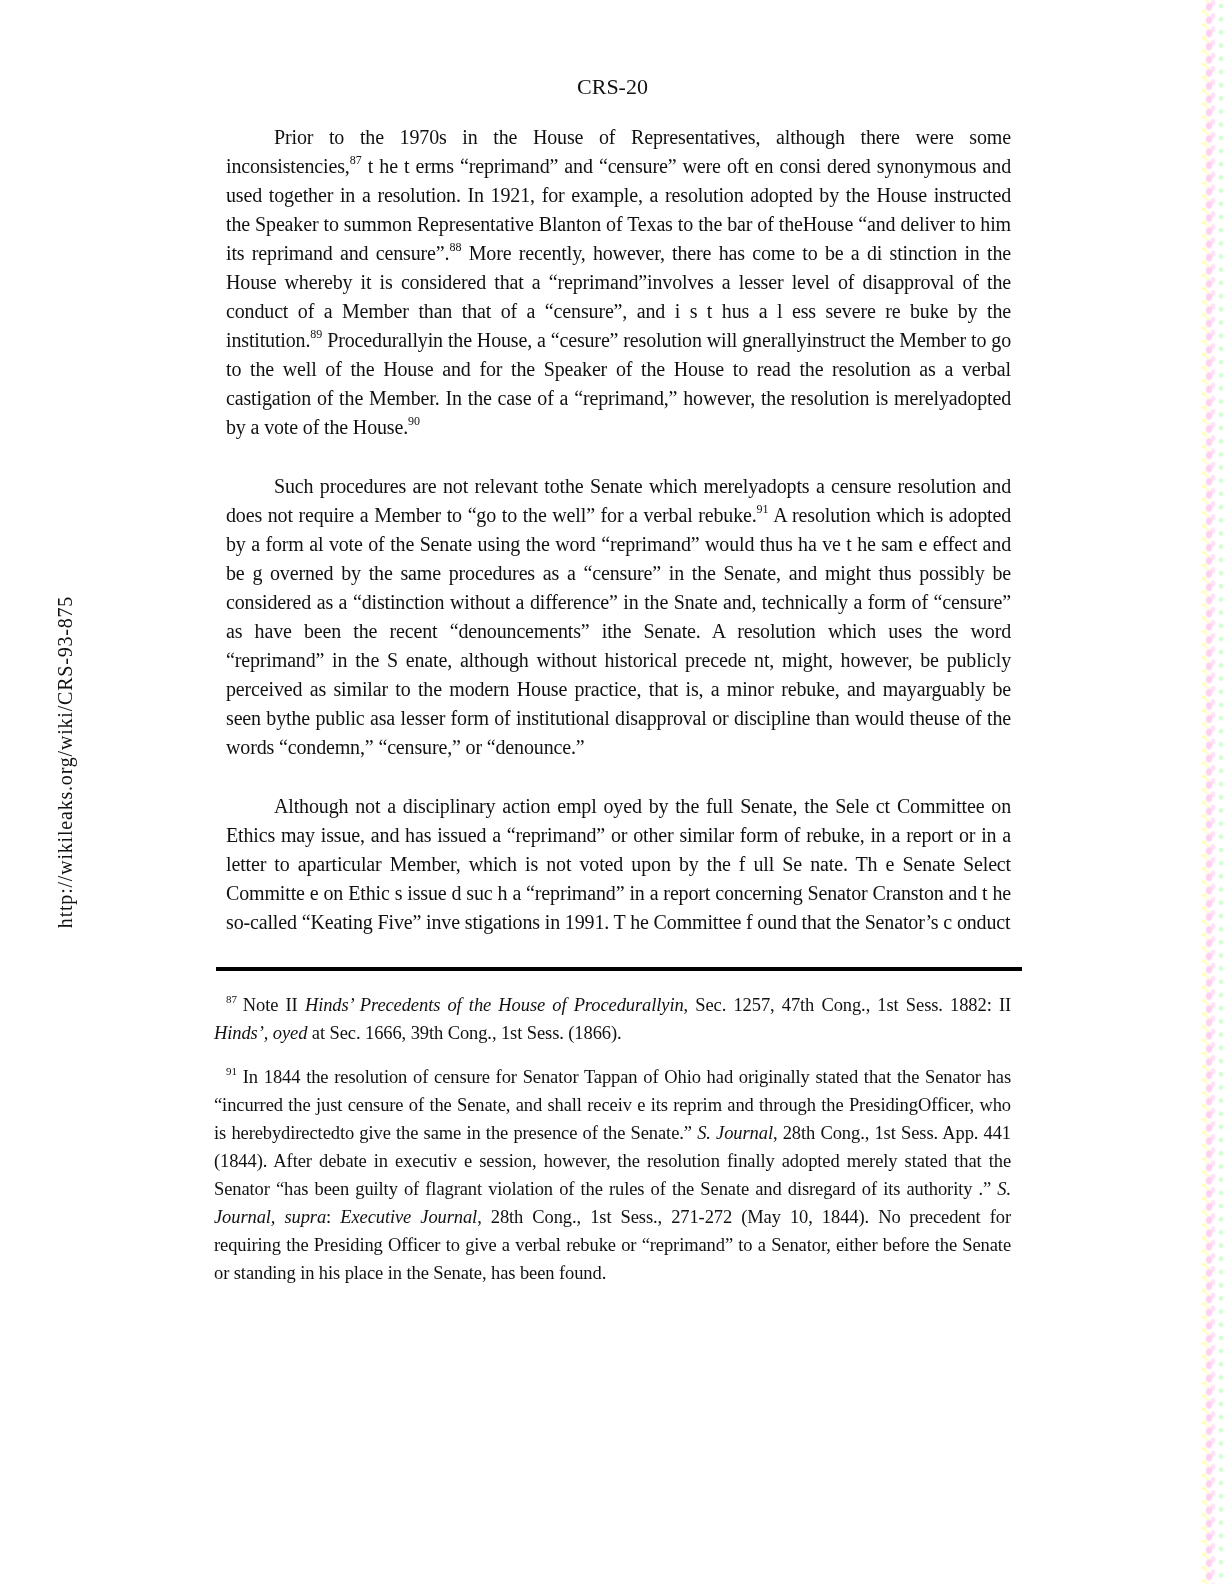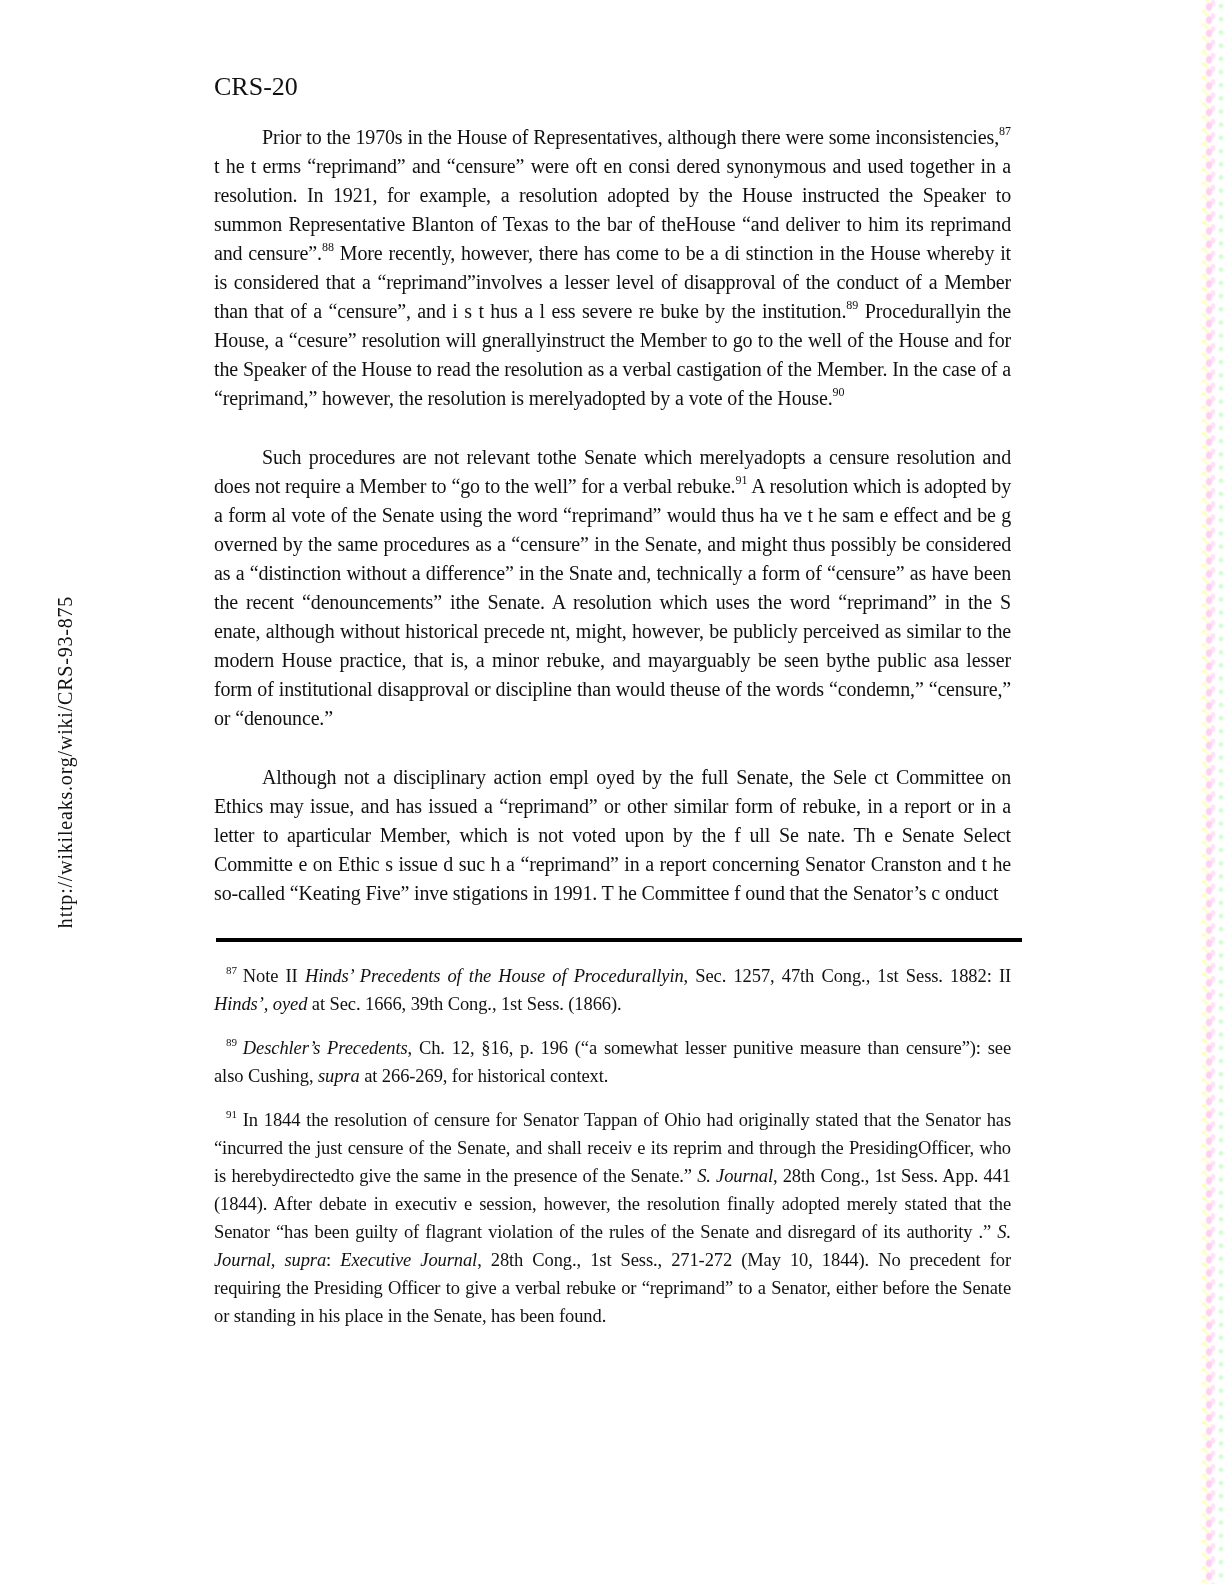--- a/index.html
+++ b/index.html
@@ -40,32 +40,33 @@
     color: #111111;
   }
 
   .content {
     position: absolute;
     left: 214px; top: 72px;
     width: 797px;
   }
 
   .page-header {
-    font-size: 26px;
+    text-align: center;
+    font-size: 22px;
     line-height: 29px;
     margin: 0 0 22px 0;
   }
 
   .body-para {
     font-size: 20px;
     line-height: 29px;
     letter-spacing: -0.15px;
     text-align: justify;
     text-indent: 48px;
-    margin: 0 0 30px 0;
+    margin: 0 0 30px 12px;
   }
   .body-para sup {
     font-size: 12px;
     line-height: 0;
     vertical-align: 9px;
     letter-spacing: 0;
   }
 
   .footnote-rule {
     height: 4px;
@@ -105,18 +106,17 @@
     <div id="paragraphs">
         <p class="body-para">Prior to the 1970s in the House of Representatives, although there were some inconsistencies,<sup>87</sup> t he t erms “reprimand” and “censure” were oft en consi dered synonymous and used together in a resolution. In 1921, for example, a resolution adopted by the House instructed the Speaker to summon Representative Blanton of Texas to the bar of theHouse “and deliver to him its reprimand and censure”.<sup>88</sup> More recently, however, there has come to be a di stinction in the House whereby it is considered that a “reprimand”involves a lesser level of disapproval of the conduct of a Member than that of a “censure”, and i s t hus a l ess severe re buke by the institution.<sup>89</sup> Procedurallyin the House, a “cesure” resolution will gnerallyinstruct the Member to go to the well of the House and for the Speaker of the House to read the resolution as a verbal castigation of the Member. In the case of a “reprimand,” however, the resolution is merelyadopted by a vote of the House.<sup>90</sup></p>
         <p class="body-para">Such procedures are not relevant tothe Senate which merelyadopts a censure resolution and does not require a Member to “go to the well” for a verbal rebuke.<sup>91</sup> A resolution which is adopted by a form al vote of the Senate using the word “reprimand” would thus ha ve t he sam e effect and be g overned by the same procedures as a “censure” in the Senate, and might thus possibly be considered as a “distinction without a difference” in the Snate and, technically a form of “censure” as have been the recent “denouncements” ithe Senate. A resolution which uses the word “reprimand” in the S enate, although without historical precede nt, might, however, be publicly perceived as similar to the modern House practice, that is, a minor rebuke, and mayarguably be seen bythe public asa lesser form of institutional disapproval or discipline than would theuse of the words “condemn,” “censure,” or “denounce.”</p>
         <p class="body-para">Although not a disciplinary action empl oyed by the full Senate, the Sele ct Committee on Ethics may issue, and has issued a “reprimand” or other similar form of rebuke, in a report or in a letter to aparticular Member, which is not voted upon by the f ull Se nate. Th e Senate Select Committe e on Ethic s issue d suc h a “reprimand” in a report concerning Senator Cranston and t he so-called “Keating Five” inve stigations in 1991. T he Committee f ound that the Senator’s c onduct</p>
       </div>
 
     <div class="footnote-rule"></div>
 
     <div id="footnotes">
         <p class="footnote"><sup>87</sup>Note II <i>Hinds’ Precedents of the House of Procedurallyin</i>, Sec. 1257, 47th Cong., 1st Sess. 1882: II <i>Hinds’, oyed</i> at Sec. 1666, 39th Cong., 1st Sess. (1866).</p>
-        <p class="footnote"><sup>89</sup><i>Deschler’s Precedents</i>, Ch. 12, §16, p. 196 (“a somewhat lesser punitive measure than censure”): see also Cushing, <i>supra</i> at 266-269, for historical context.</p>
         <p class="footnote"><sup>91</sup>In 1844 the resolution of censure for Senator Tappan of Ohio had originally stated that the Senator has “incurred the just censure of the Senate, and shall receiv e its reprim and through the PresidingOfficer, who is herebydirectedto give the same in the presence of the Senate.” <i>S. Journal</i>, 28th Cong., 1st Sess. App. 441 (1844). After debate in executiv e session, however, the resolution finally adopted merely stated that the Senator “has been guilty of flagrant violation of the rules of the Senate and disregard of its authority .” <i>S. Journal, supra</i>: <i>Executive Journal</i>, 28th Cong., 1st Sess., 271-272 (May 10, 1844). No precedent for requiring the Presiding Officer to give a verbal rebuke or “reprimand” to a Senator, either before the Senate or standing in his place in the Senate, has been found.</p>
       </div>
 
   </div>
 </div>
 
 </body></html>

